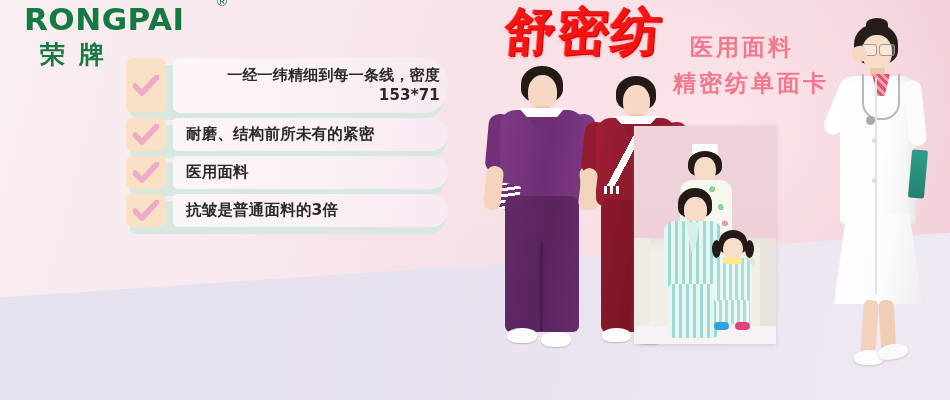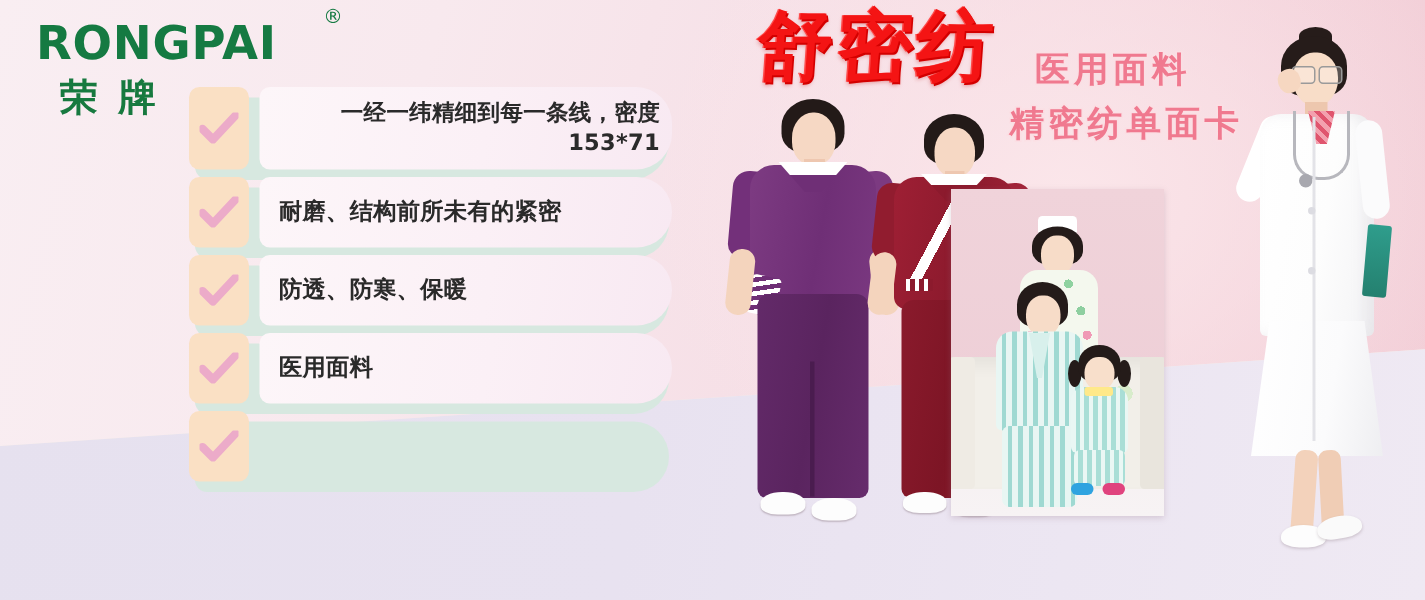--- a/index.html
+++ b/index.html
@@ -27,39 +27,39 @@
   }
   
   .floor-edge{
     position:absolute;left:0;bottom:0;width:950px;height:190px;
     background:linear-gradient(100deg,#fdf3e4 0%,#fcf0e2 50%,#fbeee2 100%);
     clip-path:polygon(0 46%,950px 12%,950px 15.5%,0 50.5%);
     opacity:.85;
   }
 
   
-  .logo{position:absolute;left:24px;top:14px;width:190px;}
+  .logo{position:absolute;left:24px;top:4px;width:190px;}
   .logo-wordmark{
     position:relative;color:#157a42;font-weight:bold;font-size:31px;
     letter-spacing:.5px;line-height:1;font-family:"DejaVu Sans",sans-serif;
     white-space:nowrap;
   }
   .logo-reg{
     position:absolute;top:-9px;right:-15px;font-size:13px;font-weight:normal;
     color:#157a42;
   }
   .logo-cn{
     margin-top:7px;margin-left:16px;color:#17793f;font-weight:bold;
     font-size:25px;letter-spacing:14px;line-height:1;
     font-family:"DejaVu Sans",sans-serif;
   }
 
   
   .features{position:absolute;left:126px;top:58px;width:320px;text-align:right;}
-  .feature-row{position:relative;height:47px;margin-bottom:5px;}
+  .feature-row{position:relative;height:33px;margin-bottom:5px;}
   .feature-row.tall{height:55px;}
   
   .row-plate{
     position:absolute;left:4px;top:7px;width:316px;height:100%;
     background:#d7e8e0;border-radius:9px 26px 26px 9px;
   }
   .row-check{
     position:absolute;left:0;top:0;width:40px;height:100%;
     background:#fae0c4;border-radius:7px;
     display:flex;align-items:center;justify-content:center;
@@ -284,50 +284,42 @@
       <div class="row-check">
         <svg viewBox="0 0 26 22">
           <path d="M2 11 L9 18 L24 2" fill="none" stroke="#ecabc9" stroke-width="5.5" stroke-linecap="round" stroke-linejoin="round"></path>
         </svg>
       </div>
       <div class="row-pill">
         <span class="row-text">耐磨、结构前所未有的紧密</span>
       </div>
     </div>
 
+
     <div class="feature-row">
       <div class="row-plate"></div>
       <div class="row-check">
         <svg viewBox="0 0 26 22">
           <path d="M2 11 L9 18 L24 2" fill="none" stroke="#ecabc9" stroke-width="5.5" stroke-linecap="round" stroke-linejoin="round"></path>
         </svg>
       </div>
       <div class="row-pill">
-        <span class="row-text">防透、防寒、保暖</span>
+        <span class="row-text">医用面料</span>
       </div>
     </div>
 
     <div class="feature-row">
       <div class="row-plate"></div>
       <div class="row-check">
         <svg viewBox="0 0 26 22">
           <path d="M2 11 L9 18 L24 2" fill="none" stroke="#ecabc9" stroke-width="5.5" stroke-linecap="round" stroke-linejoin="round"></path>
         </svg>
       </div>
       <div class="row-pill">
-        <span class="row-text">医用面料</span>
-      </div>
-    </div>
-
-    <div class="feature-row">
-      <div class="row-plate"></div>
-      <div class="row-check">
-        <svg viewBox="0 0 26 22">
-          <path d="M2 11 L9 18 L24 2" fill="none" stroke="#ecabc9" stroke-width="5.5" stroke-linecap="round" stroke-linejoin="round"></path>
-        </svg>
+        <span class="row-text">抗皱是普通面料的3倍</span>
       </div>
     </div>
 
 
   </div>
 
   <div class="headline">舒密纺</div>
   <div class="sub1">医用面料</div>
   <div class="sub2">精密纺单面卡</div>
 

